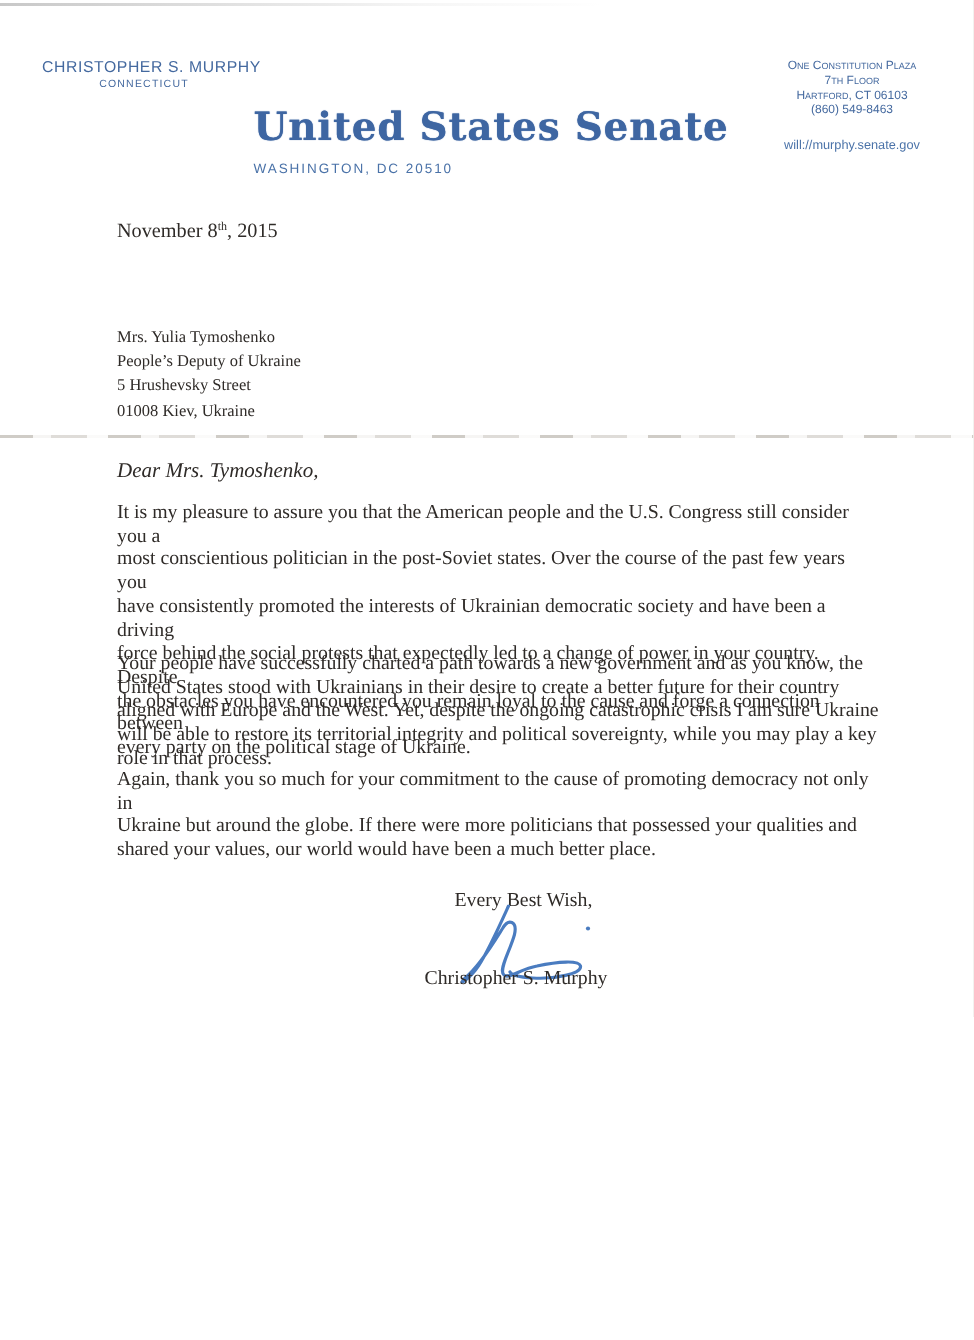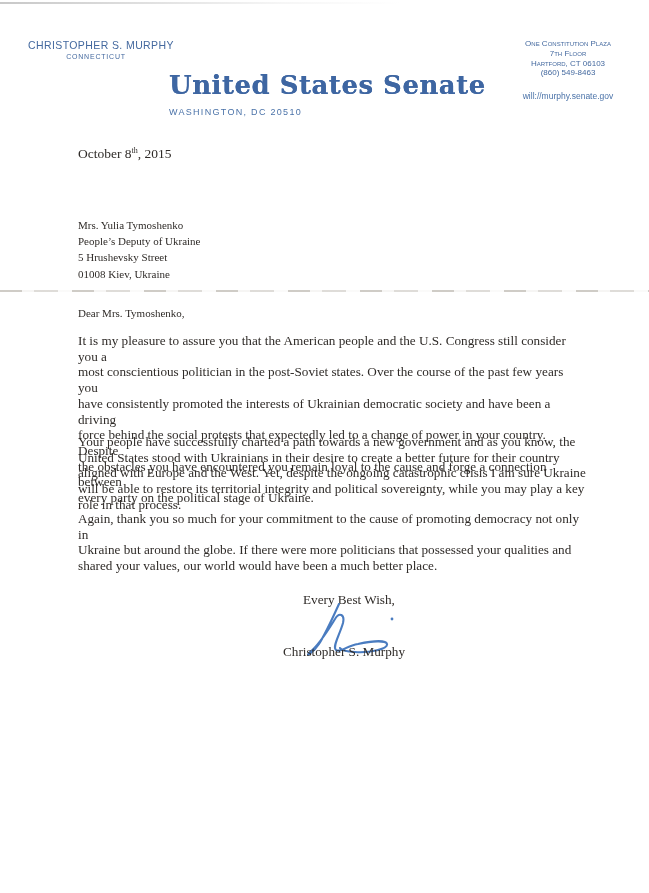--- a/index.html
+++ b/index.html
@@ -63,21 +63,21 @@
   .office + .office { margin-top: 14px; }
   .website { margin-top: 13px; font-size: 8.5px; color: #4a72a8; }
   
   .date-line { position: absolute; left: 78px; top: 146px; font-size: 13.5px; }
   .date-line sup { font-size: 8px; vertical-align: 5px; }
   .recipient {
     position: absolute; left: 78px; top: 217px;
     font-size: 11px; line-height: 16.2px; font-style: normal;
     white-space: pre-line;
   }
-  .salutation { position: absolute; left: 78px; top: 307px; font-size: 11px; }
+  .salutation { position: absolute; left: 78px; top: 307px; font-size: 14px; font-style: italic; }
   .para {
     position: absolute; left: 78px; width: 508px;
     font-size: 13.2px; line-height: 15.7px;
     white-space: pre-line; margin: 0;
   }
   .para-1 { top: 333px; }
   .para-2 { top: 434px; }
   .para-3 { top: 511px; }
   .valediction { position: absolute; left: 284px; top: 592px; font-size: 13.2px; margin-left: 19px; }
   .signature { position: absolute; left: 292px; top: 603px; }
@@ -103,21 +103,21 @@
 
     <div class="offices">
       <div class="office">One Constitution Plaza
 7th Floor
 Hartford, CT 06103
 (860) 549-8463</div>
       <div class="website">will://murphy.senate.gov</div>
     </div>
   </header>
 
-  <div class="date-line"><span>October 8</span><sup>th</sup><span>, 2015</span></div>
+  <div class="date-line"><span>November 8</span><sup>th</sup><span>, 2015</span></div>
 
   <div class="recipient">Mrs. Yulia Tymoshenko
 People’s Deputy of Ukraine
 5 Hrushevsky Street
 01008 Kiev, Ukraine</div>
 
   <div class="scan-crease"></div>
 
   <div class="salutation">Dear Mrs. Tymoshenko,</div>
 

